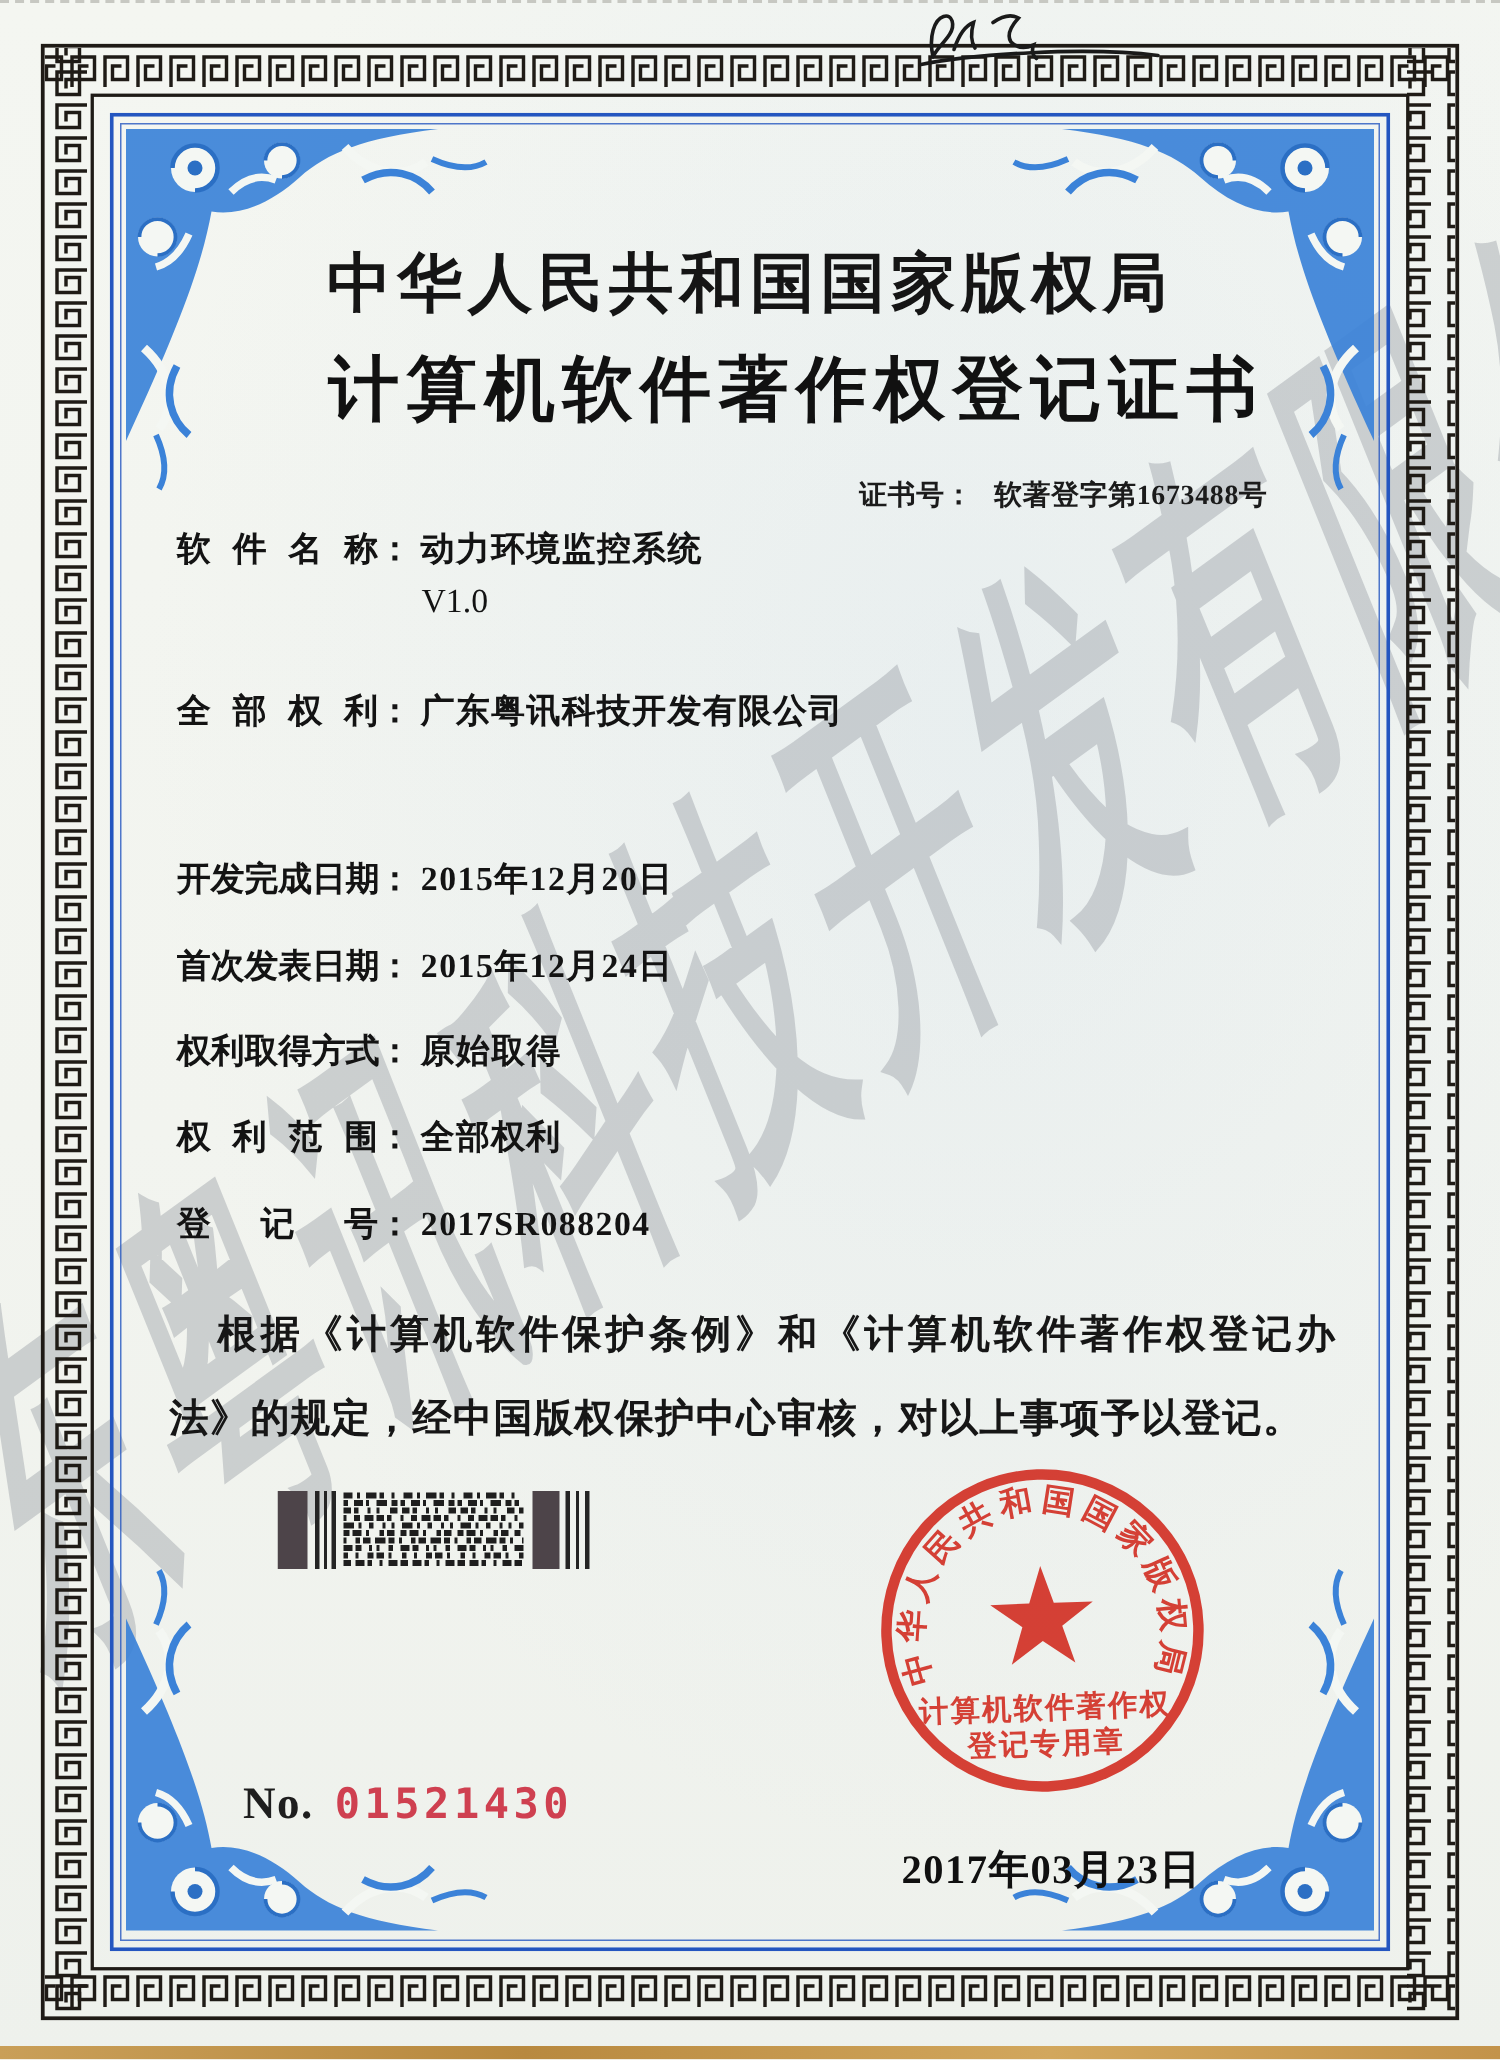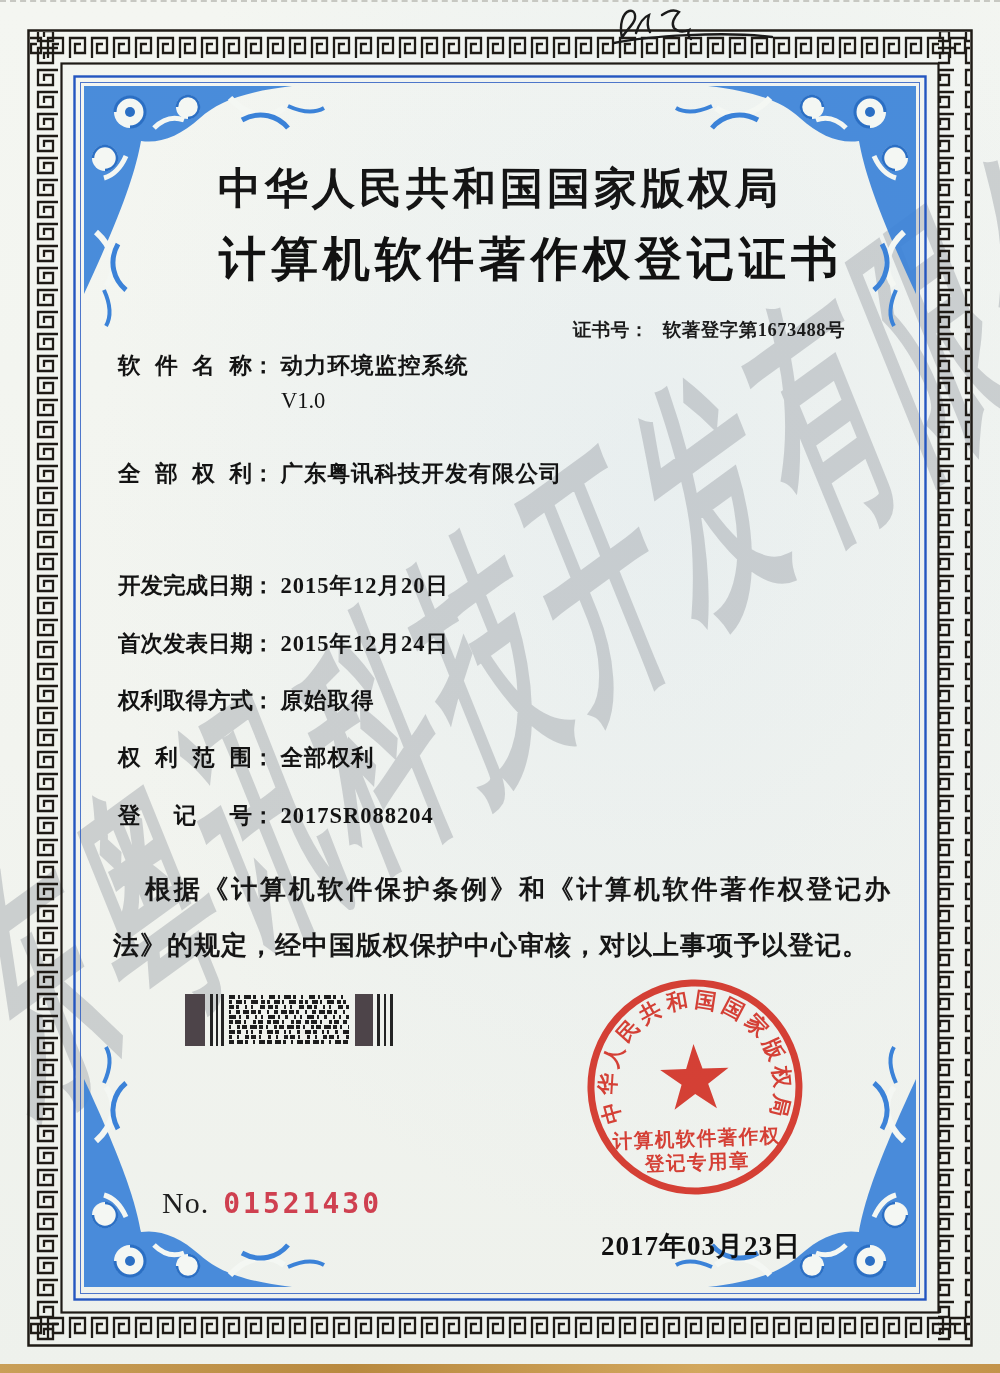--- a/index.html
+++ b/index.html
@@ -60,21 +60,21 @@
   .row .val{font-weight:600;letter-spacing:1px;}
   .val-line2{position:absolute;left:281px;top:388px;z-index:3;font-size:22.5px;font-weight:400;color:#131313;}
   
   .statement{
     position:absolute;left:113px;top:862px;width:778px;z-index:3;margin:0;
     font-size:26px;line-height:56px;color:#161616;font-weight:600;
     text-indent:32px;letter-spacing:1px;text-align:justify;
   }
   .barcode{position:absolute;left:185px;top:992px;z-index:3;}
   .serial{position:absolute;left:162px;top:1186px;z-index:3;white-space:nowrap;}
-  .serial-label{font-size:30px;color:#1e1e1e;font-weight:400;letter-spacing:1px;}
+  .serial-label{font-size:30px;color:#1e1e1e;font-weight:700;letter-spacing:1px;}
   .serial-value{
     font-family:"DejaVu Sans Mono","Liberation Mono",monospace;
     font-size:28px;color:#cf4050;letter-spacing:3px;margin-left:14px;font-weight:600;
   }
   .issue-date{
     position:absolute;left:601px;top:1182px;z-index:3;
     font-size:27px;font-weight:700;color:#101010;letter-spacing:1px;margin-top:46px;
   }
   .seal{position:absolute;left:575px;top:968px;z-index:4;mix-blend-mode:multiply;opacity:0.93;}
 </style>

